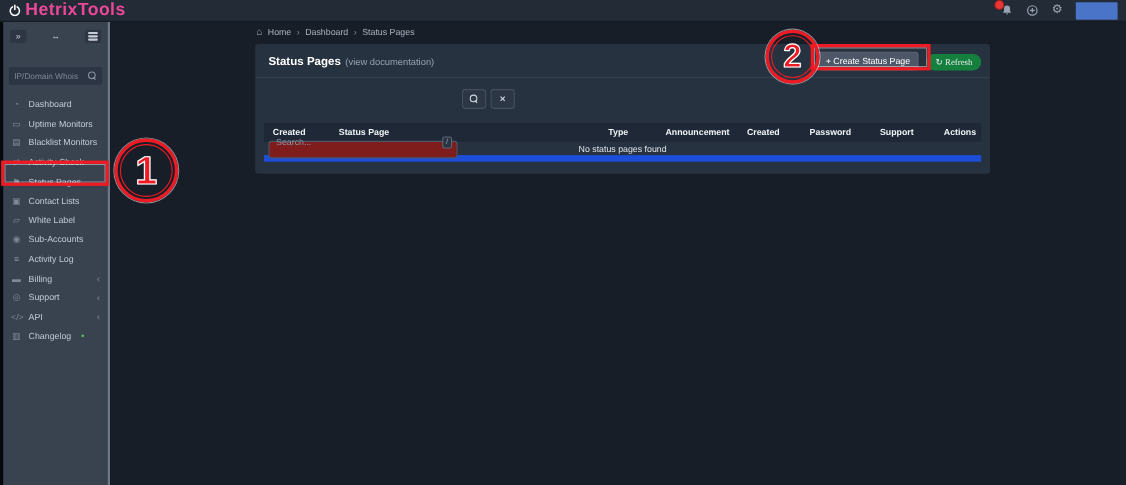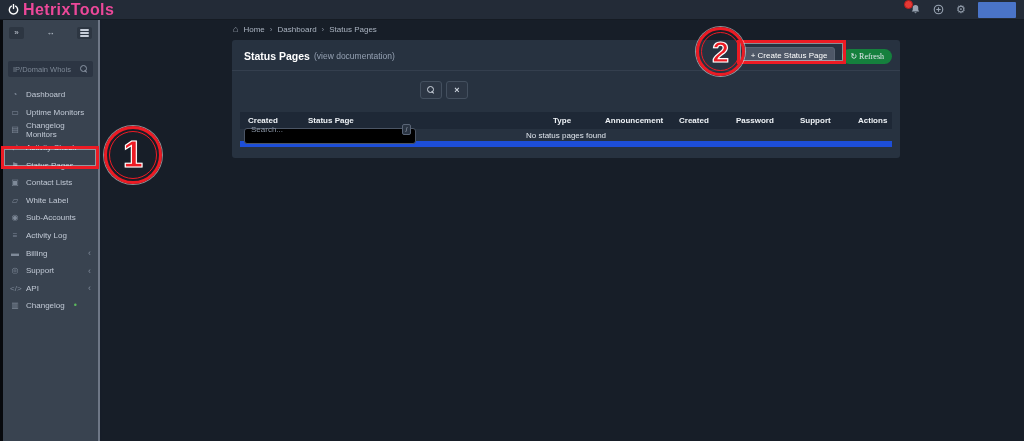--- a/index.html
+++ b/index.html
@@ -53,21 +53,21 @@
   
   .panel{position:absolute;left:232px;top:40px;width:668px;height:118px;background:#273240;border-radius:3px;z-index:6;}
   .panel-head{display:flex;align-items:center;padding:7px 8px 6px 12px;border-bottom:1px solid #343f4e;}
   .p-title{font-size:10.5px;font-weight:bold;color:#ffffff;}
   .p-sub{font-size:8.5px;color:#96a2b3;margin-left:4px;cursor:pointer;}
   .head-btns{margin-left:auto;display:flex;align-items:flex-end;gap:7px;}
   .btn-create{background:#4e5767;border:1px solid #5a6473;color:#fff;font-size:8px;padding:3px 7px;border-radius:3px;cursor:pointer;white-space:nowrap;font-family:inherit;}
   .btn-refresh{background:#15803d;border:0;color:#e3e8ee;font-size:8px;padding:3px 8px;border-radius:9px;cursor:pointer;white-space:nowrap;font-family:Liberation Serif, serif;}
 
   .search-row{margin:10px 0 0 12px;display:flex;height:18px;align-items:stretch;}
-  .search-box{width:172px;background:#000000;border:1px solid #4b5565;border-radius:3px;display:flex;align-items:center;padding:0 4px 14px 6px;margin-top:47px;}
+  .search-box{width:172px;background:#7f1d1d;border:1px solid #4b5565;border-radius:3px;display:flex;align-items:center;padding:0 4px 14px 6px;margin-top:47px;}
   .search-box input{flex:1;min-width:0;background:transparent;border:0;outline:none;color:#cbd3de;font-size:8px;font-family:inherit;}
   .search-box input::placeholder{color:#8b96a6;}
   .keyhint{flex:0 0 auto;width:9px;height:11px;background:#2a3442;border:1px solid #5a6576;border-radius:2px;color:#9aa5b5;font-size:7px;display:flex;align-items:center;justify-content:center;}
   .sq-btn{width:22px;margin-left:4px;background:#2c3644;border:1px solid #44505f;border-radius:3px;display:flex;align-items:center;justify-content:center;color:#cfd6e0;cursor:pointer;font-size:9px;font-weight:bold;font-family:inherit;}
 
   .table{margin:13px 8px 0 8px;}
   .t-head{display:flex;align-items:center;background:#1e2836;height:17px;font-size:8px;font-weight:bold;color:#eef2f6;justify-content:space-between;}
   .t-head .c{padding-left:8px;white-space:nowrap;overflow:hidden;}
   .c0{width:60px;} .c1{width:245px;} .c2{width:52px;} .c3{width:74px;}
   .c4{width:57px;} .c5{width:64px;} .c6{width:58px;} .c7{flex:1;text-align:right;padding-right:8px;}
@@ -143,21 +143,21 @@
     <div class="mi">
       <span class="ic">◔</span>
       <span>Dashboard</span>
     </div>
     <div class="mi">
       <span class="ic">▭</span>
       <span>Uptime Monitors</span>
     </div>
     <div class="mi">
       <span class="ic">▤</span>
-      <span>Changelog Monitors</span>
+      <span>Blacklist Monitors</span>
     </div>
     <div class="mi">
       <span class="ic">⇄</span>
       <span>Activity Check</span>
     </div>
     <div class="mi">
       <span class="ic">⚑</span>
       <span>Status Pages</span>
     </div>
     <div class="mi">

